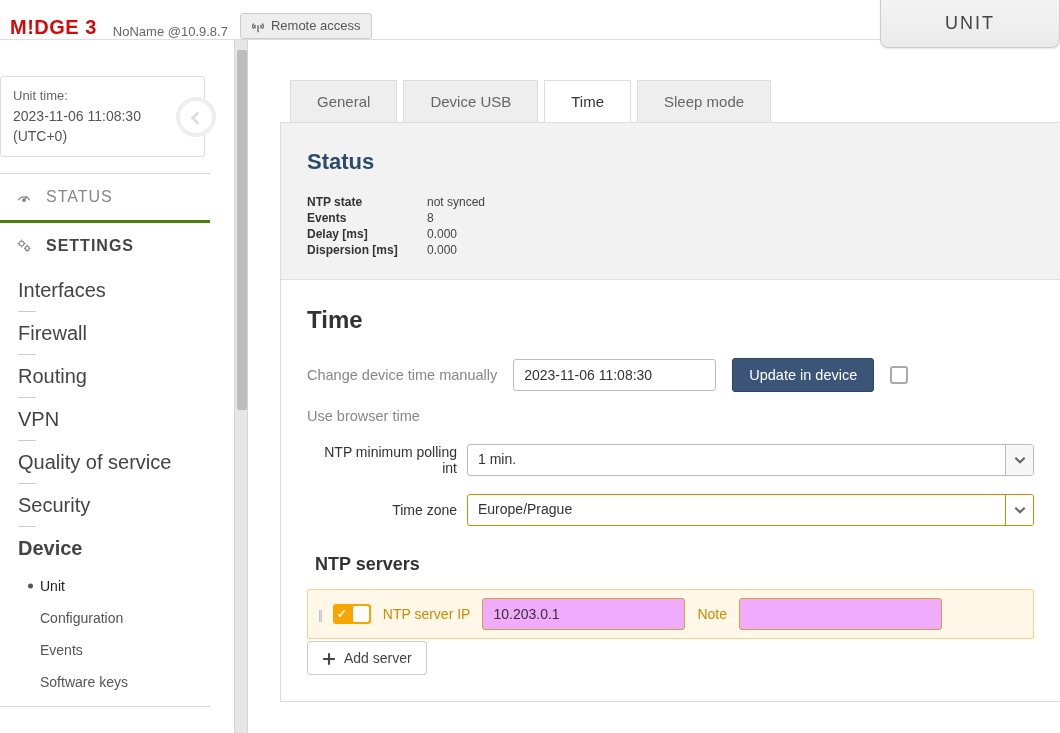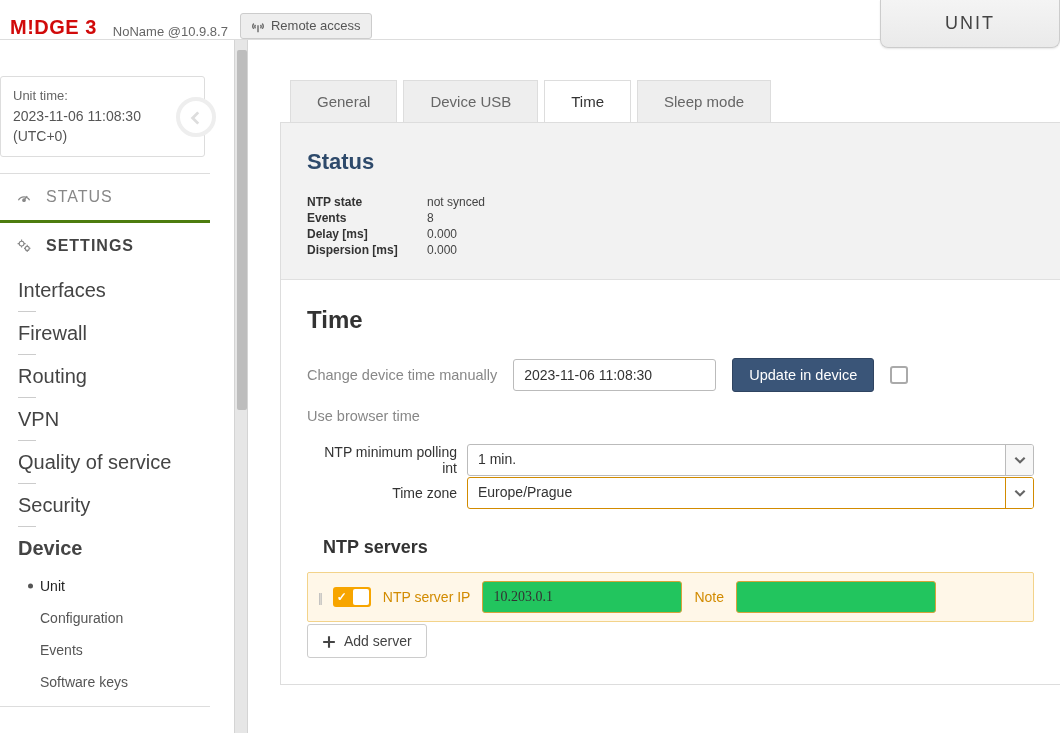--- a/index.html
+++ b/index.html
@@ -213,21 +213,21 @@
     font-size: 22px;
     margin-bottom: 20px;
     font-weight: bold;
   }
   .status-row { display: flex; margin-bottom: 2px; font-size: 12px; align-items: center; }
   .status-row .k { width: 120px; font-weight: bold; color: #333; }
   .status-row .v { color: #444; }
 
   .content { padding: 26px; }
   .content h2 { font-size: 24px; color: #333; margin-bottom: 24px; font-weight: bold; }
-  .content h3 { font-size: 18px; color: #333; margin: 28px 16px 14px; font-weight: bold; }
+  .content h3 { font-size: 18px; color: #333; margin: 28px 8px 14px; font-weight: bold; }
 
   .form-row { display: flex; align-items: center; gap: 16px; margin-bottom: 20px; flex-wrap: wrap; }
   .form-row .lbl { color: #888; font-size: 14.5px; }
 
   input[type=text] {
     border: 1px solid #bbb;
     border-radius: 3px;
     padding: 7px 10px;
     font-size: 14px;
     min-width: 180px;
@@ -261,21 +261,21 @@
   .select .sel-caret {
     width: 28px;
     border-left: 1px solid #bbb;
     display: flex; align-items: center; justify-content: center;
     color: #666;
     background: #f7f7f7;
   }
   .select.amber { border-color: #d28b00; }
   .select.amber .sel-caret { border-left-color: #d28b00; background: #fff; }
 
-  .aligned { display: grid; grid-template-columns: 160px auto; row-gap: 1px; align-items: center; }
+  .aligned { display: grid; grid-template-columns: 160px auto; row-gap: 18px; align-items: center; }
   .aligned .lbl { text-align: right; padding-right: 10px; }
 
   
   .server-row {
     background: #fff7e8;
     border: 1px solid #f3d38a;
     border-radius: 2px;
     padding: 8px 10px;
     display: flex;
     align-items: center;
@@ -293,21 +293,21 @@
   .toggle .check {
     position: absolute; left: 4px; color: #fff; font-size: 12px; font-weight: bold;
   }
   .toggle .knob {
     position: absolute; right: 2px; top: 2px;
     width: 16px; height: 16px;
     background: #fff;
     border-radius: 2px;
   }
   .server-row .flabel { color: #d28b00; font-size: 14px; }
-  .server-row input { min-width: 110px; border-color: #d6a33a; background: #22c55e; font-family: Liberation Serif, serif; }
+  .server-row input { min-width: 110px; border-color: #d6a33a; background: #f0abfc; }
 
   .btn-outline {
     border: 1px solid #ccc;
     background: #fff;
     border-radius: 3px;
     padding: 8px 14px;
     font-size: 14px;
     cursor: pointer;
     display: inline-flex;
     align-items: center;

